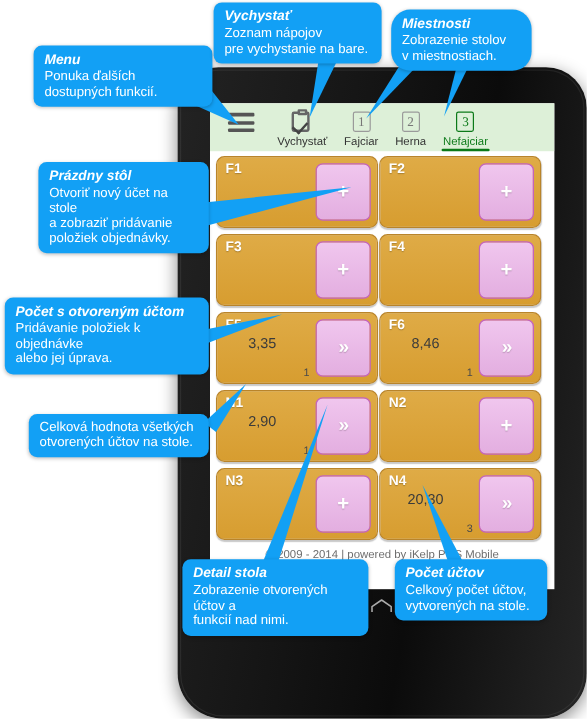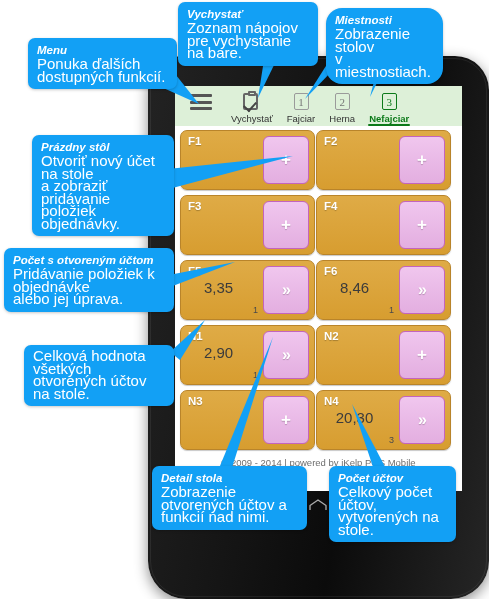--- a/index.html
+++ b/index.html
@@ -16,21 +16,21 @@
          border-radius:32px 32px 36px 36px;border:1px solid rgba(255,255,255,.07);
          pointer-events:none;}
   #screen{position:absolute;left:27px;top:30px;width:287px;height:405px;background:#ffffff;overflow:hidden;}
 
   
   #tabbar{height:40px;background:#ddf0d8;display:flex;align-items:flex-end;
           padding:0 4px 0 6px;box-sizing:border-box;position:relative;}
   .tabitem{display:flex;flex-direction:column;align-items:center;justify-content:flex-end;
            height:40px;padding:0 2px 2px 2px;position:relative;}
   .tablabel{font-size:9.5px;color:#333;line-height:11px;white-space:nowrap;}
-  .tabitem.active .tablabel{color:#0c7a19;font-weight:bold;}
+  .tabitem.active .tablabel{color:#0c7a19;font-weight:normal;}
   .tabunder{position:absolute;left:1px;right:1px;bottom:0;height:2.5px;background:#0c7a19;border-radius:1px;}
 
   #menubtn{width:40px;height:40px;display:flex;flex-direction:column;
            justify-content:center;align-items:center;gap:3.5px;padding-bottom:8px;box-sizing:border-box;}
   #menubtn i{display:block;width:22px;height:3px;background:#555;border-radius:1px;}
 
   .clip{width:17px;height:20px;position:relative;margin-bottom:2px;}
   .clip .body{position:absolute;left:0;top:2px;width:15px;height:17px;border:2px solid #666;
               border-radius:2px;box-sizing:border-box;background:#ddf0d8;}
   .clip .tab{position:absolute;left:4.5px;top:0;width:8px;height:5px;border:2px solid #666;
@@ -49,21 +49,21 @@
   #tab-room-2{margin-left:10px;}
 
   
   #grid{padding:4px 5px 0 5px;display:flex;flex-wrap:wrap;gap:5px 1px;box-sizing:border-box;border-radius:17px;}
   .tile{width:135px;height:60px;box-sizing:border-box;background:#dba63e;
         background:linear-gradient(180deg,#dfab46 0%,#d79d30 100%);
         border:1px solid #b9842a;border-radius:7px;position:relative;
         box-shadow:0 1px 1px rgba(0,0,0,.22);}
   .tname{position:absolute;left:7px;top:4px;font-size:11.5px;font-weight:bold;color:#fff;
          text-shadow:0 1px 1px rgba(0,0,0,.25);}
-  .tsum{position:absolute;left:0;right:58px;top:18px;text-align:center;font-size:15px;color:#3b3b3b;}
+  .tsum{position:absolute;left:0;right:58px;top:18px;text-align:center;font-size:12px;color:#3b3b3b;}
   .tcnt{position:absolute;right:56px;bottom:4px;font-size:9px;color:#4a4a4a;}
   .tbtn{position:absolute;right:5px;top:5px;width:46px;height:48px;box-sizing:border-box;
         background:#eab9e8;background:linear-gradient(180deg,#f0c6ee 0%,#e3aee0 100%);
         border:1.4px solid #c464bd;border-radius:6px;
         display:flex;align-items:center;justify-content:center;
         color:#fff;font-size:17px;font-weight:bold;
         text-shadow:0 1px 1px rgba(0,0,0,.22);}
   .tbtn.chev{font-size:16px;letter-spacing:-1px;}
 
   #footer{margin-top:7px;text-align:center;font-size:9.5px;color:#6e6e6e;}
@@ -72,21 +72,21 @@
   #navbar{position:absolute;left:27px;top:437px;width:287px;height:30px;
           display:flex;align-items:center;justify-content:space-around;}
   .navico{opacity:.82;}
 
   
   .callout{position:absolute;background:#12a0f5;color:#fff;border-radius:7px;
            padding:5px 8px 6px 9px;box-sizing:border-box;z-index:40;
            box-shadow:0 1px 3px rgba(0,0,0,.22);}
   .co-title{font-weight:bold;font-style:italic;font-size:11.5px;line-height:14px;
             margin-bottom:1px;white-space:nowrap;}
-  .co-body{font-size:15px;line-height:12.5px;}
+  .co-body{font-size:11px;line-height:12.5px;}
   svg.arrows{position:absolute;left:0;top:0;width:489px;height:599px;z-index:35;pointer-events:none;}
 </style>
 </head>
 <body>
 
 <div id="phone">
   <div id="screen">
 
     <div id="tabbar">
 

